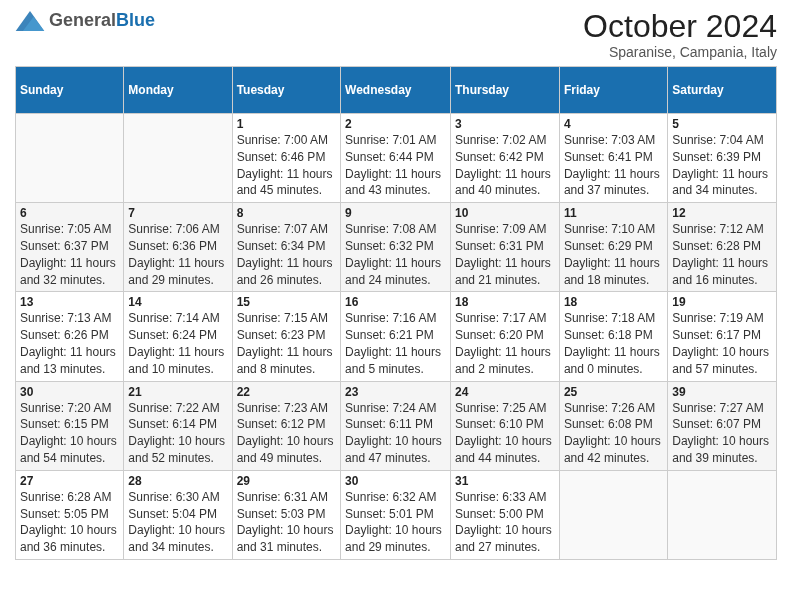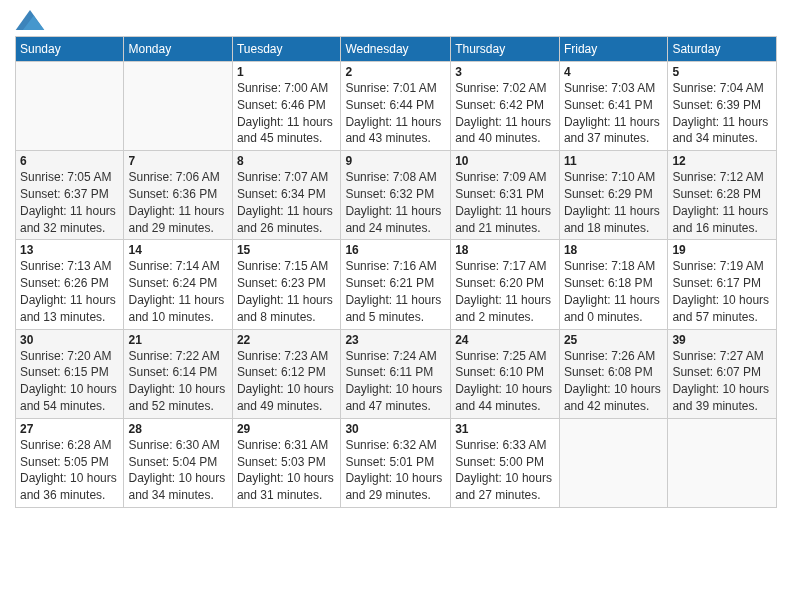--- a/index.html
+++ b/index.html
@@ -47,24 +47,24 @@
       margin-top: 2px;
     }
     .calendar {
       width: 100%;
       border-collapse: collapse;
       font-size: 10px;
     }
     .calendar thead tr th {
       background: #1a6faf;
       color: #fff;
-      padding: 5px 4px;
+      padding: 16px 4px;
       text-align: left;
       font-size: 12px;
-      font-weight: normal;
+      font-weight: bold;
       border: 1px solid #ccc;
     }
     .calendar tbody tr td {
       border: 1px solid #ccc;
       vertical-align: top;
       padding: 3px 4px;
       width: 113px;
       height: 85px;
       background: #fff;
     }
@@ -93,20 +93,27 @@
 </head>
 <body>
 
 <div class="page">
   <div class="header">
     <div class="logo-wrapper">
       <svg class="logo-icon" viewBox="0 0 40 28" xmlns="http://www.w3.org/2000/svg">
         <polygon points="0,28 20,0 40,28" fill="#1a6faf" opacity="0.85"></polygon>
         <polygon points="10,28 25,8 40,28" fill="#4a9fd4" opacity="0.7"></polygon>
       </svg>
+      <div>
+        <span style="font-size:18px;font-weight:bold;color:#555;">General</span><span style="font-size:18px;font-weight:bold;color:#1a6faf;">Blue</span>
+      </div>
+    </div>
+    <div class="title-section">
+      <div class="month-title">October 2024</div>
+      <div class="location">Sparanise, Campania, Italy</div>
     </div>
   </div>
 
   <table class="calendar">
     <thead>
       <tr>
       <th>Sunday</th>
           <th>Monday</th>
           <th>Tuesday</th>
           <th>Wednesday</th>

